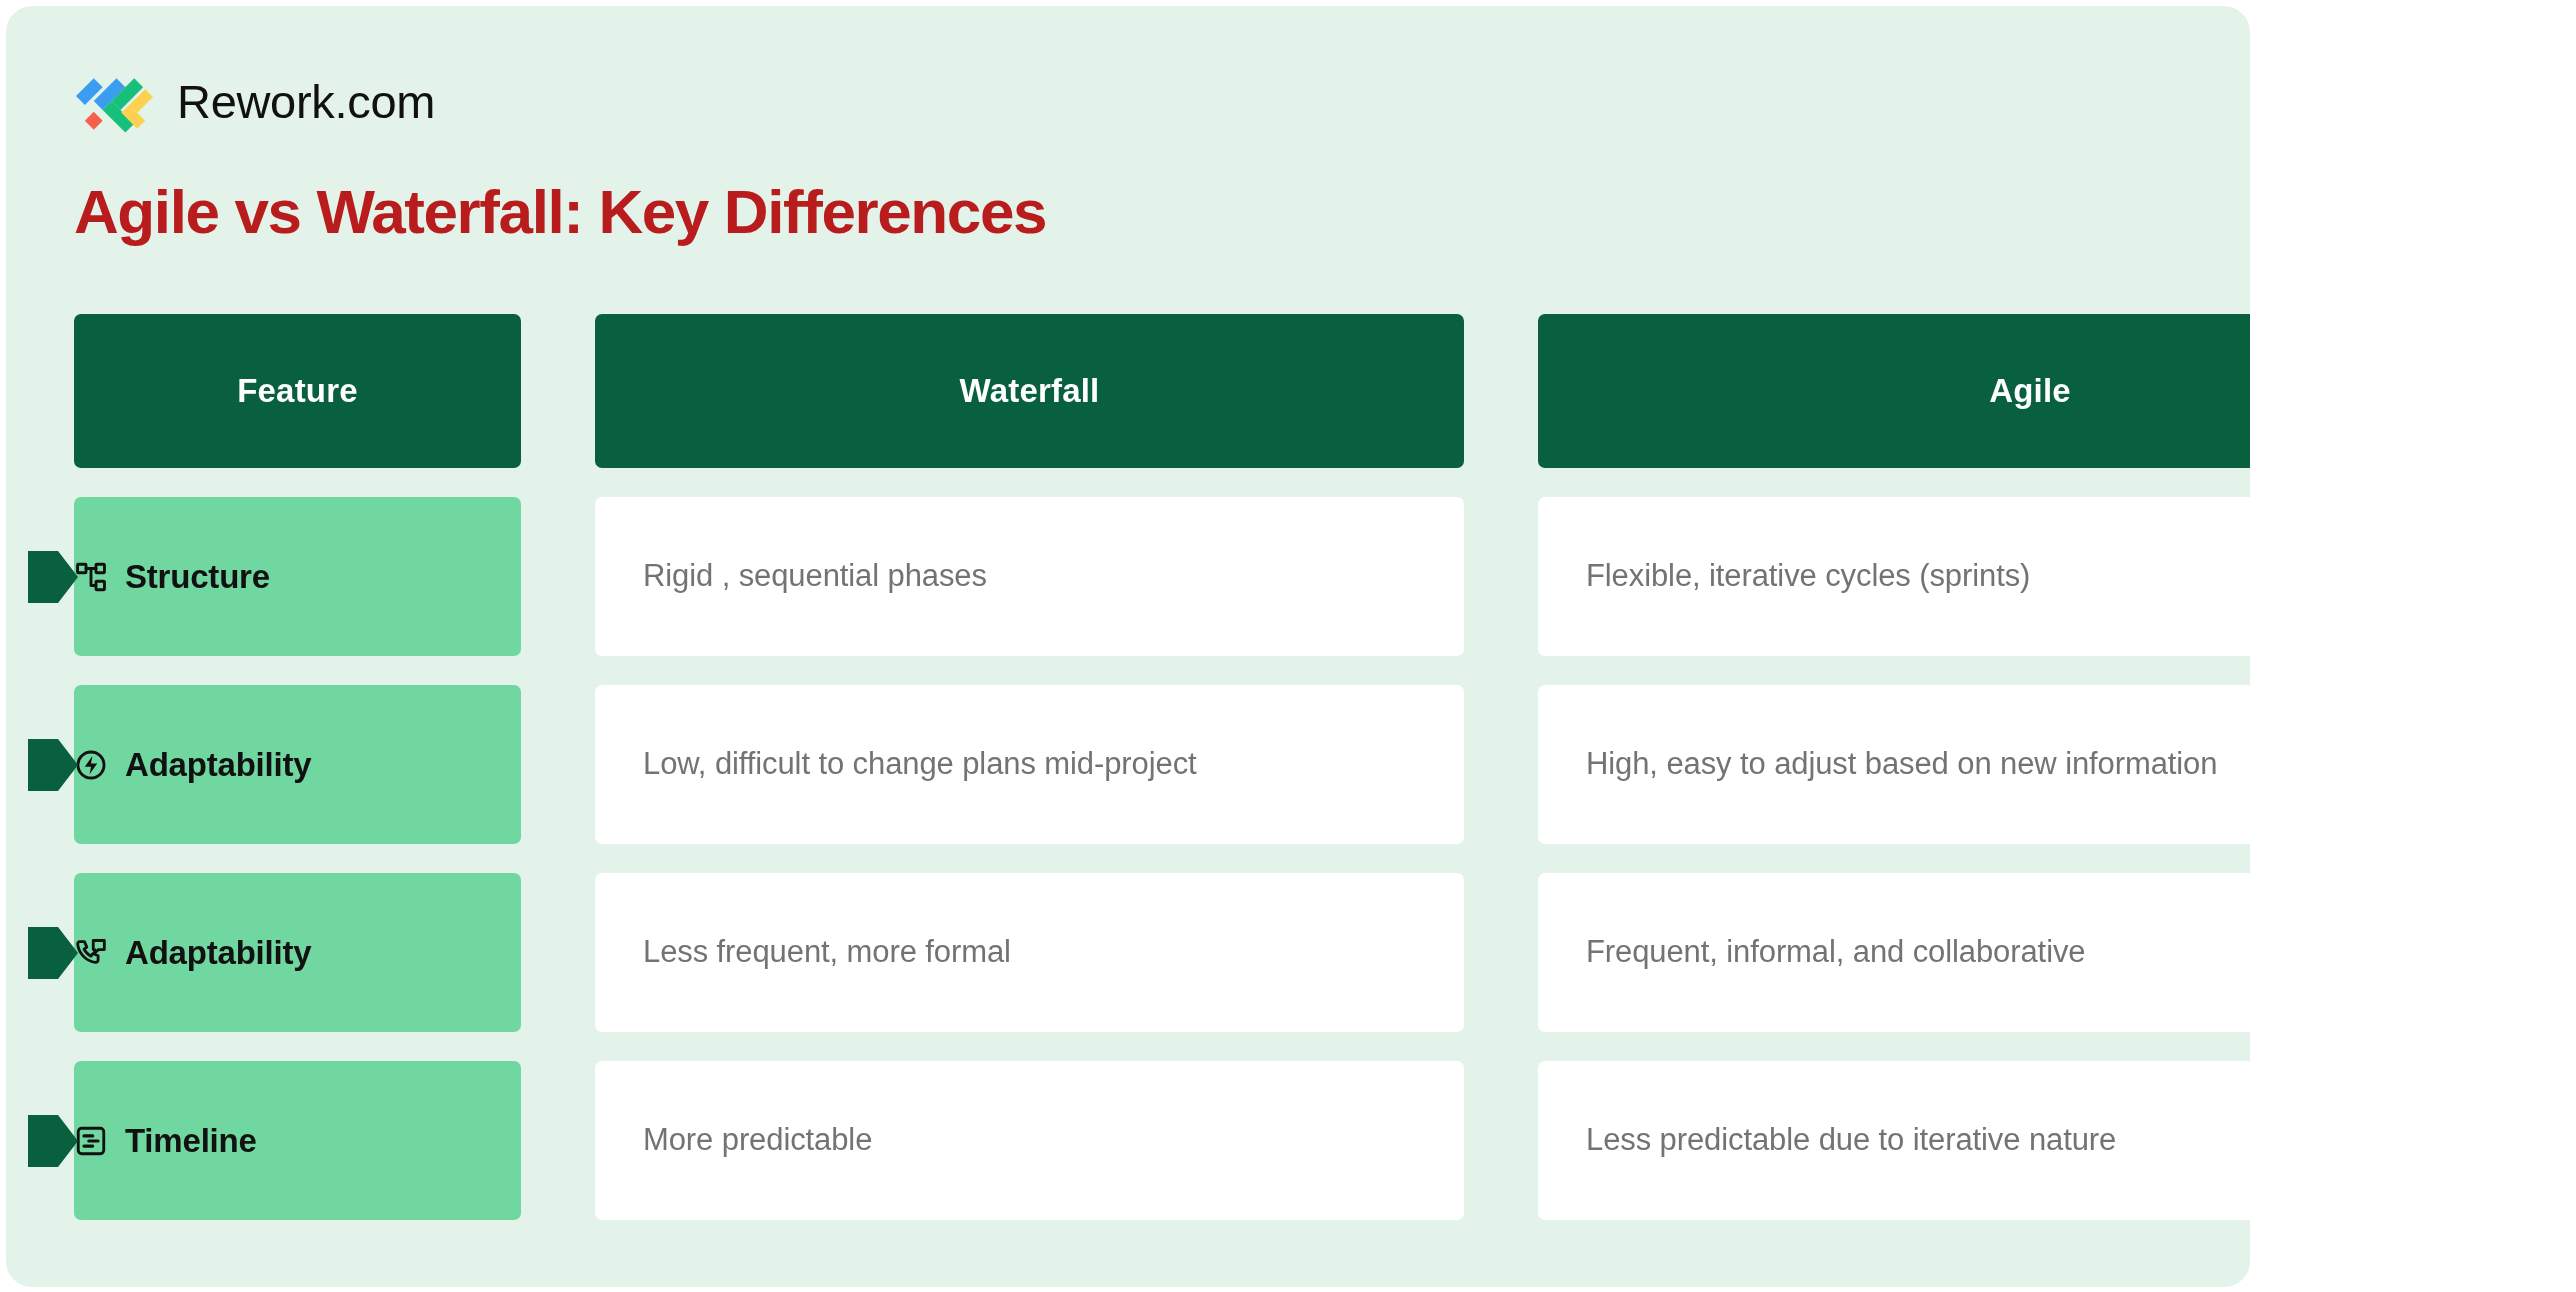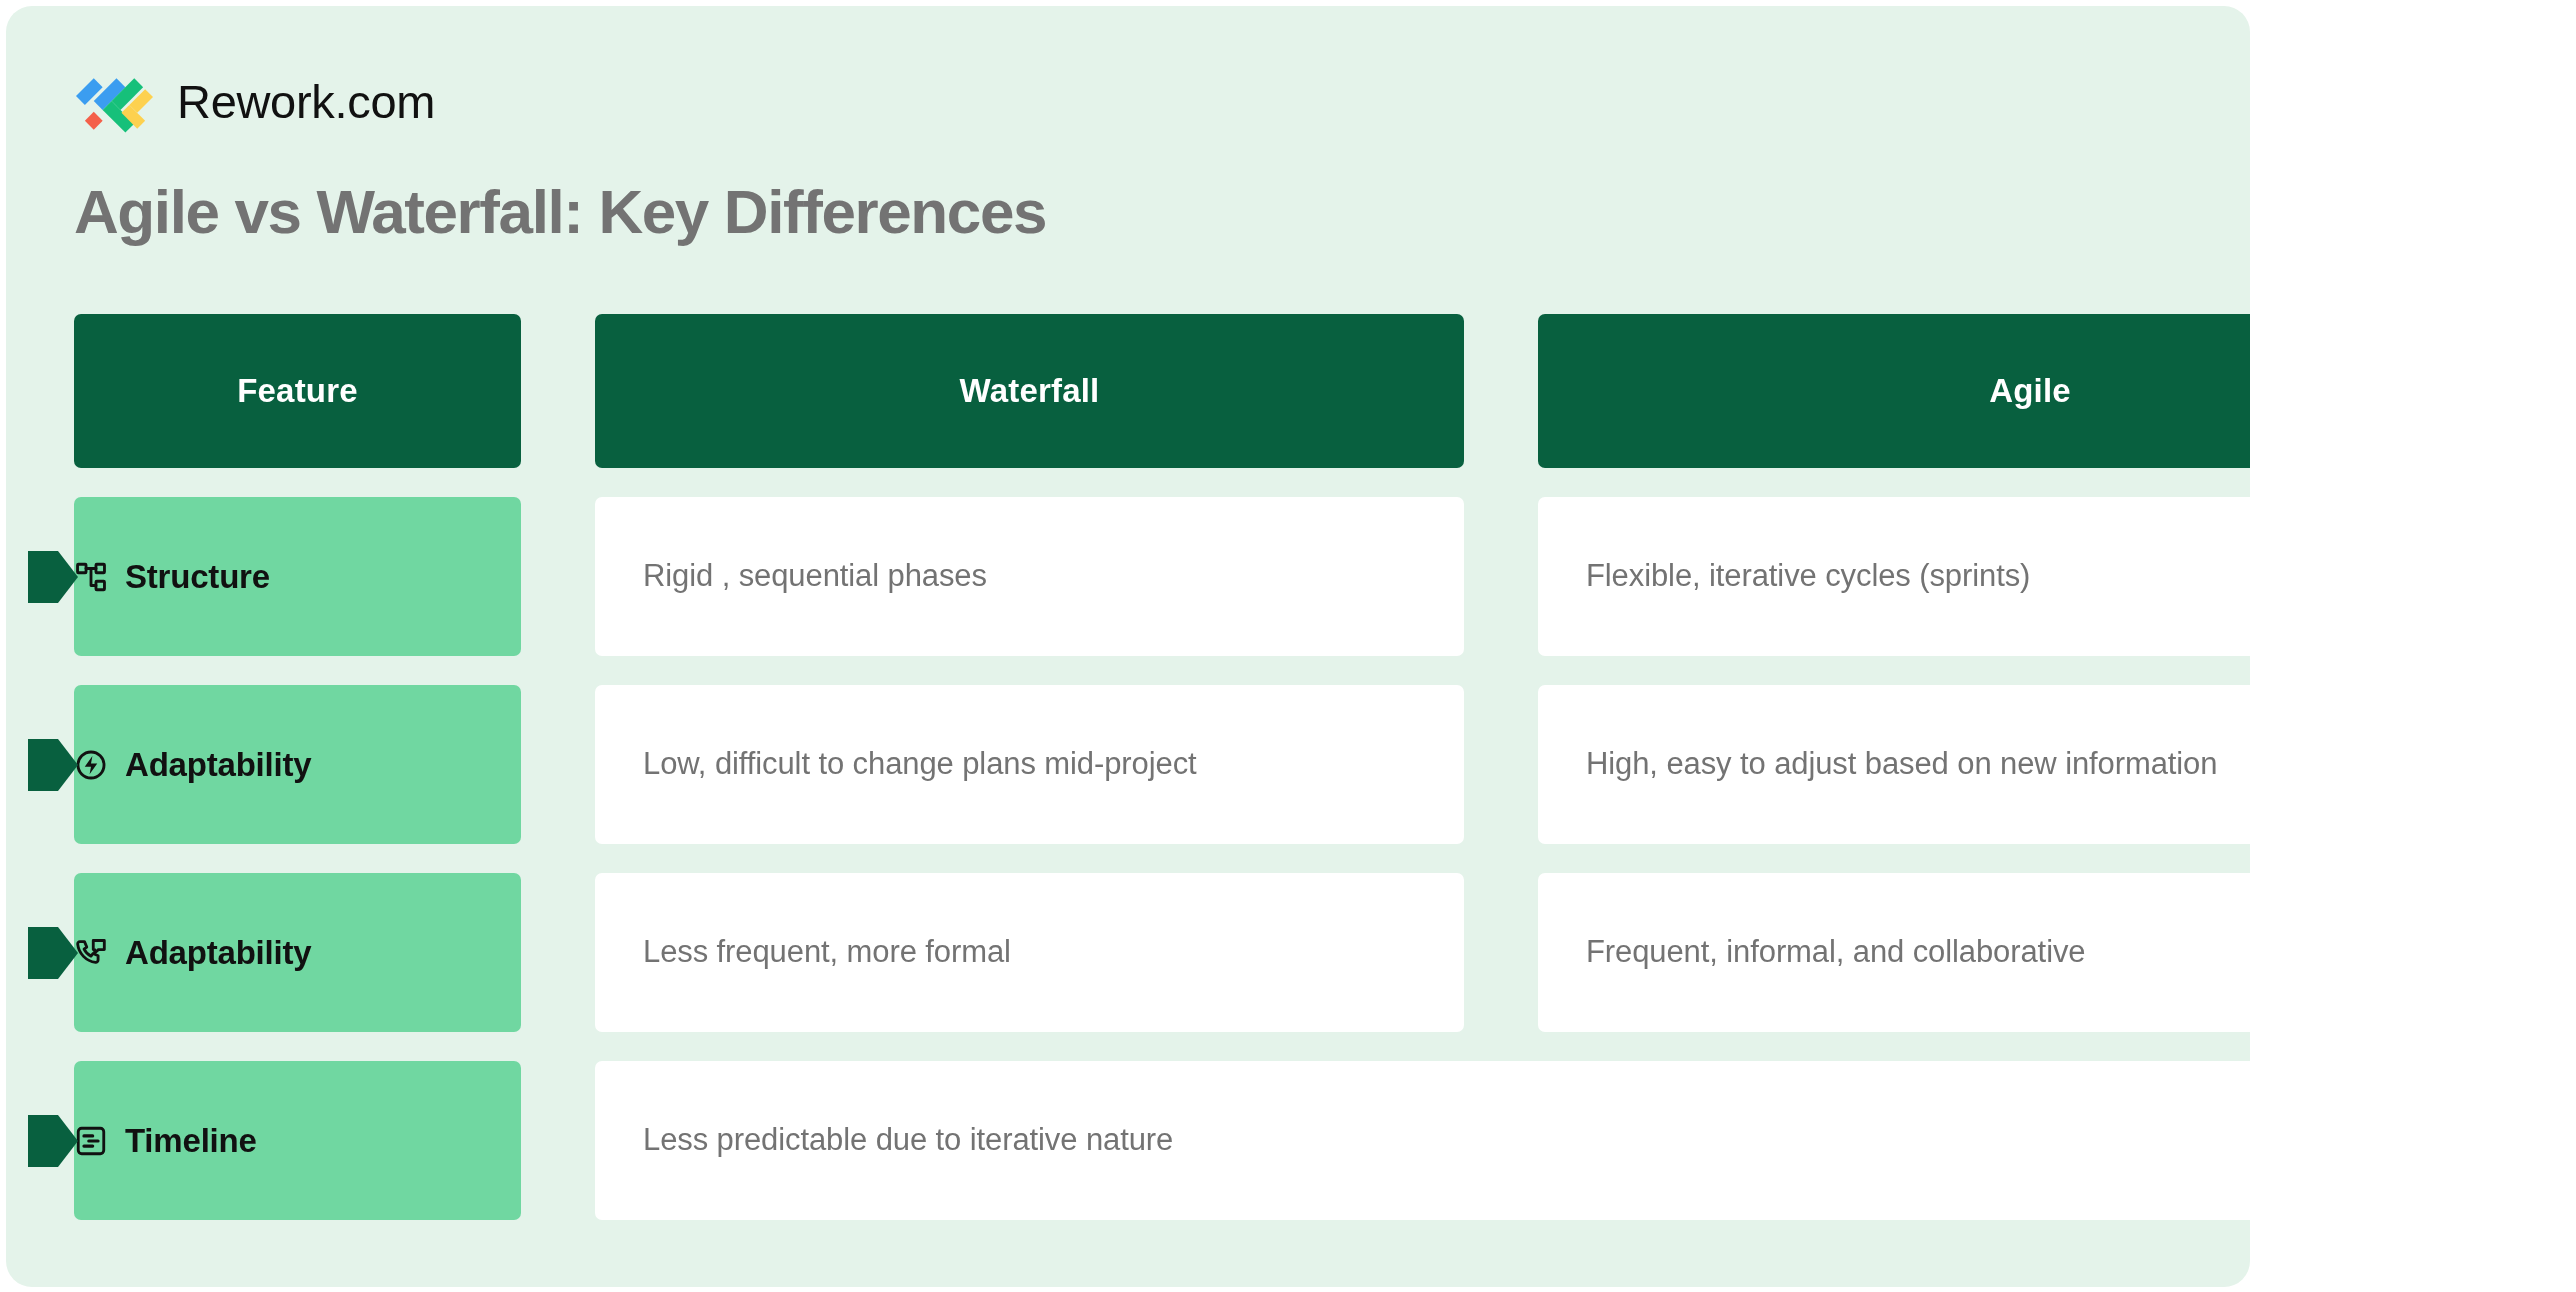--- a/index.html
+++ b/index.html
@@ -58,21 +58,21 @@
     white-space: nowrap;
   }
 
   
   .page-title {
     position: absolute;
     left: 68px;
     top: 171px;
     font-size: 62px;
     font-weight: 800;
-    color: #737373;
+    color: #b91c1c;
     letter-spacing: -1.4px;
     line-height: 1.12;
     white-space: nowrap;
   }
 
   
   #table {
     position: absolute;
     left: 68px;
     top: 308px;
@@ -289,20 +289,23 @@
           <span class="feature-inner">
             <svg class="feature-icon" viewBox="0 0 24 24" fill="none" stroke="#111111" stroke-width="2" stroke-linecap="round" stroke-linejoin="round">
               <rect x="3" y="3" width="18" height="18" rx="2.4"></rect>
               <path d="M7 8.4 H13.2" stroke-width="2.2"></path>
               <path d="M10.4 12 H17" stroke-width="2.2"></path>
               <path d="M7 15.6 H13.2" stroke-width="2.2"></path>
             </svg>
             <span class="feature-label">Timeline</span>
           </span>
         </div>
+        <div class="col-waterfall value-cell">
+          <span class="txt">More predictable</span>
+        </div>
         <div class="col-agile value-cell">
           <span class="txt">Less predictable due to iterative nature</span>
         </div>
       </div>
 
     </div>
   </div>
 </div>
 
 

